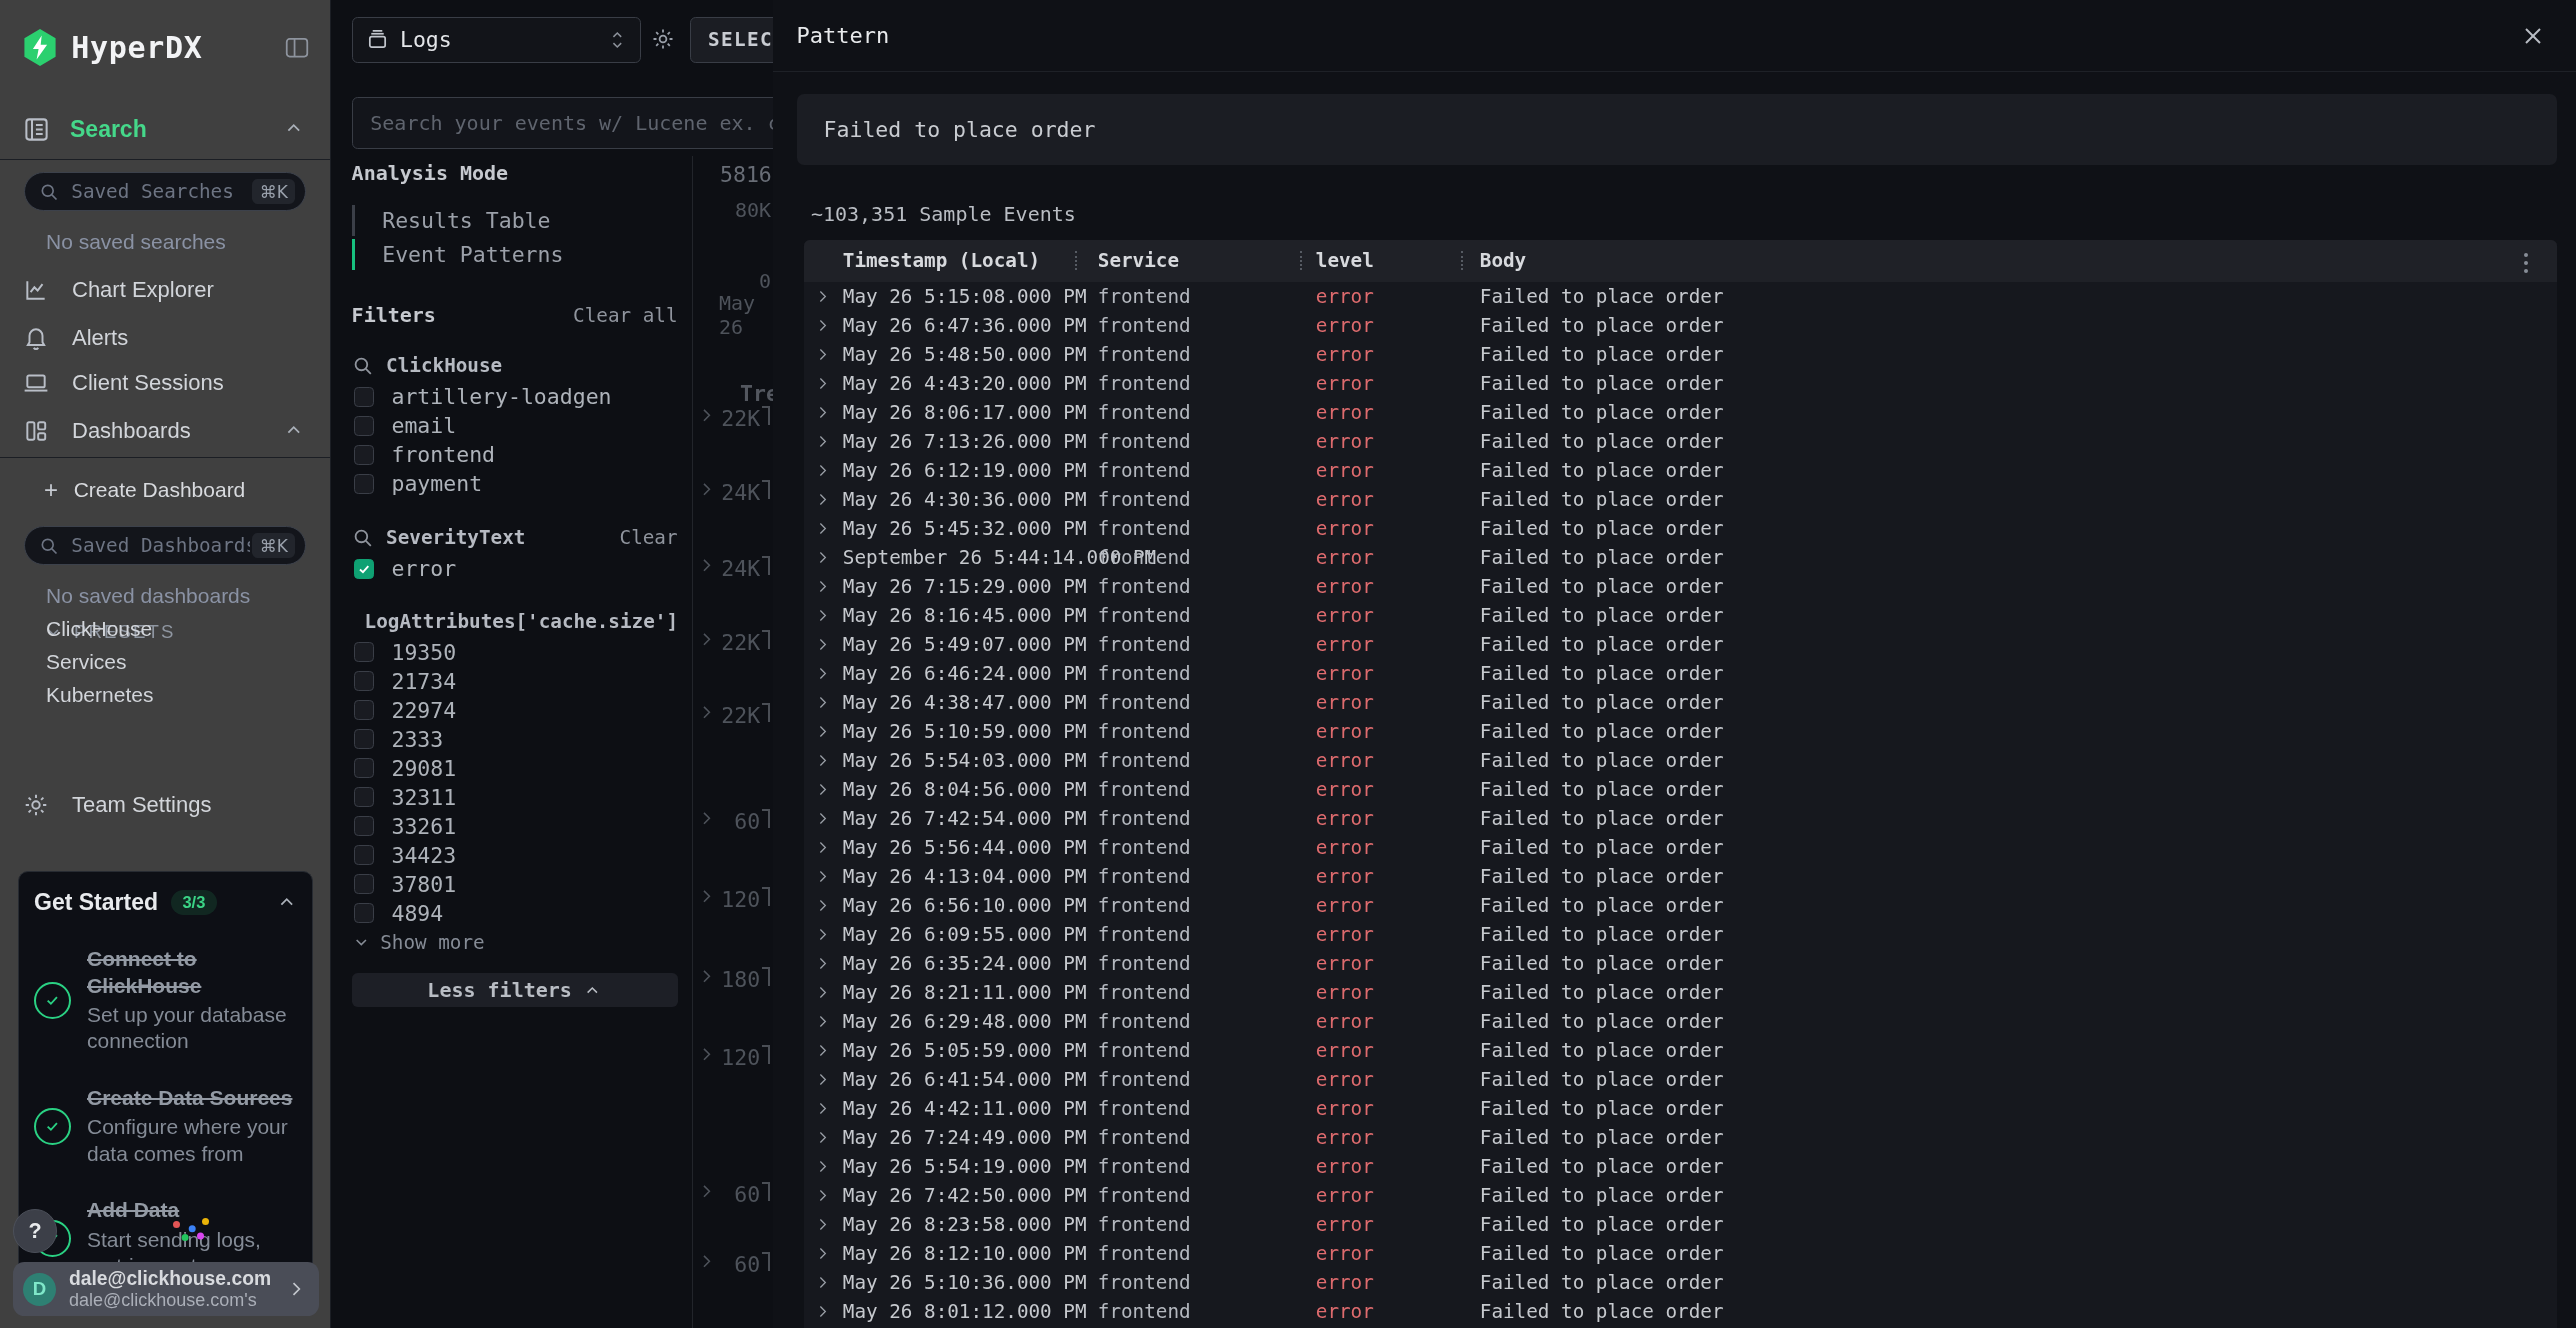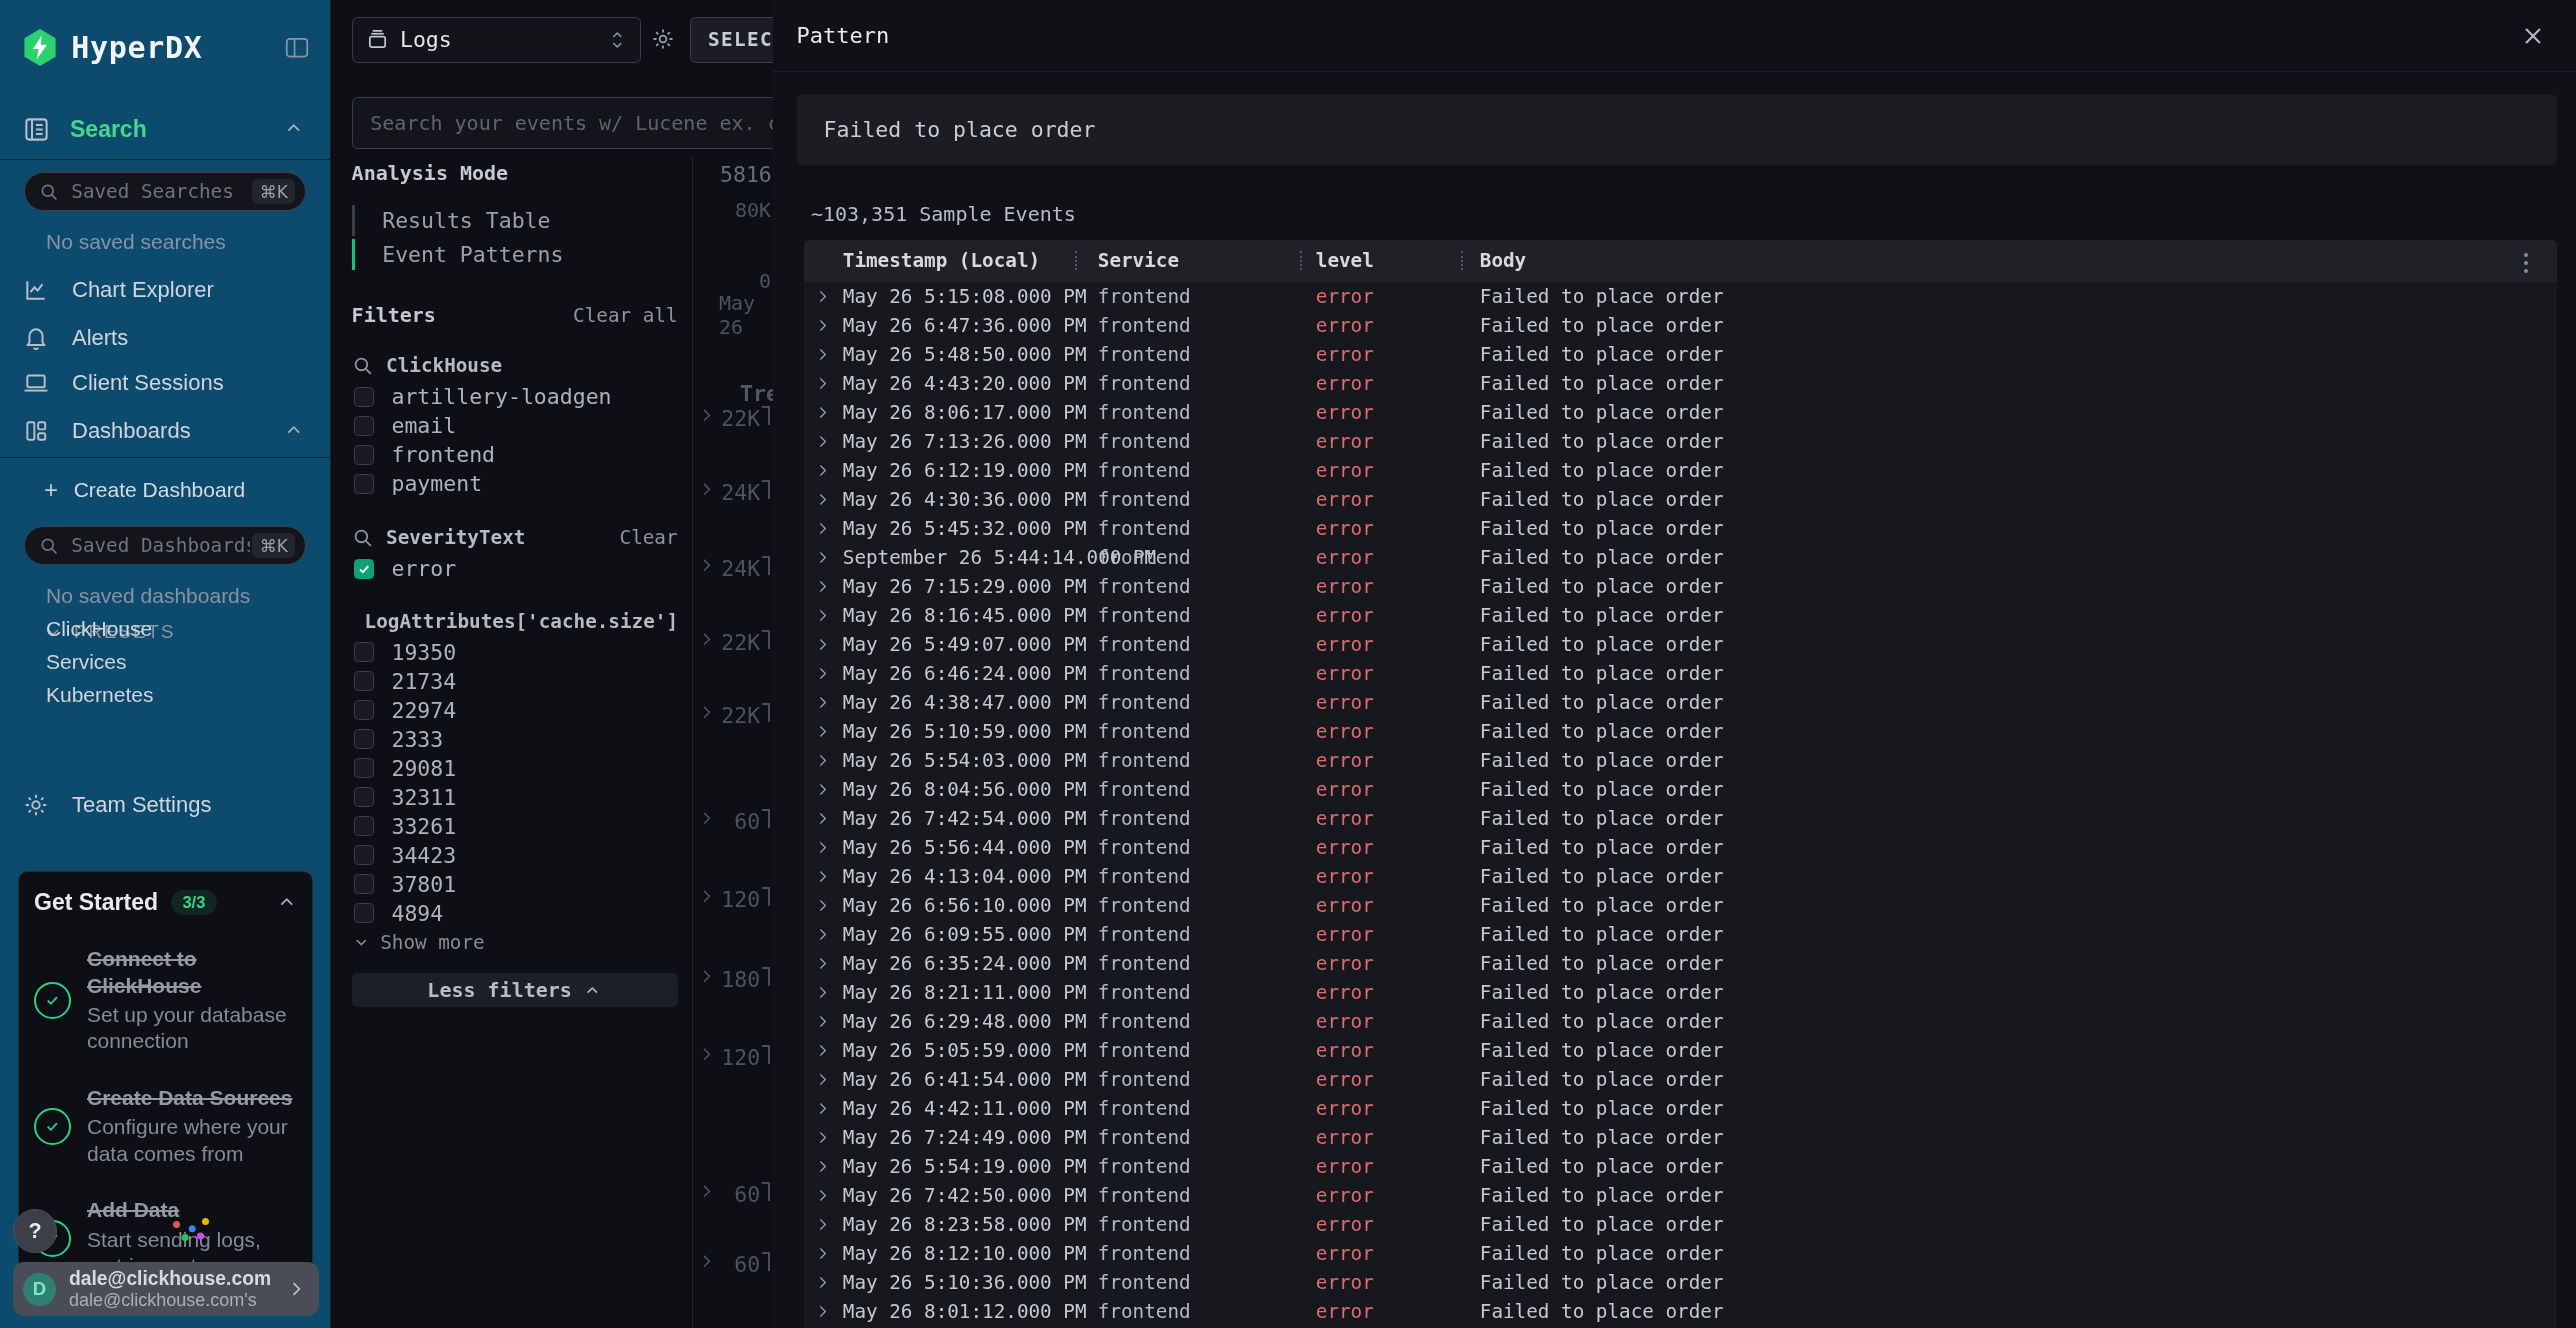--- a/index.html
+++ b/index.html
@@ -1,21 +1,21 @@
 <!DOCTYPE html>
 <html style="font-size:11.4px"><head>
 <meta charset="utf-8">
 <style>
   html,body{margin:0;padding:0;background:#0a0c10;}
   *{box-sizing:border-box;}
   #app{position:relative;width:2576px;height:1328px;overflow:hidden;
        background:#0d0f14;font-family:"Liberation Sans",sans-serif;color:#d6d8dc;}
 
   
-  .sidebar{position:absolute;left:0;top:0;width:331px;height:100%;background:#0c4a6e;border-right:1.4px solid #1c1f25;}
+  .sidebar{position:absolute;left:0;top:0;width:331px;height:100%;background:#404040;border-right:1.4px solid #1c1f25;}
   .logo-row{position:absolute;left:23px;right:21.5px;top:29px;height:37px;display:flex;align-items:center;}
   .logo-hex{width:34px;height:37px;position:relative;flex:0 0 auto;}
   .logo-text{font-family:"DejaVu Sans Mono",monospace;font-weight:bold;font-size:30px;color:#f2f3f5;margin-left:14.3px;letter-spacing:0.7px;}
   .panel-toggle{margin-left:auto;color:#8e949e;cursor:pointer;}
   .search-header{position:absolute;left:23px;right:26px;top:112px;height:34px;display:flex;align-items:center;}
   .search-header .label{color:#45d88a;font-weight:bold;font-size:23px;margin-left:20px;}
   .search-header .chev{margin-left:auto;color:#aab0b9;}
   .sb-divider{position:absolute;left:0;right:0;height:1.4px;background:#1b1e24;}
   .pill-input{position:absolute;left:24px;width:282px;height:39px;border:1.4px solid #3c414b;border-radius:20px;
       background:#13151b;display:flex;align-items:center;padding:0 10px 0 14.3px;}

